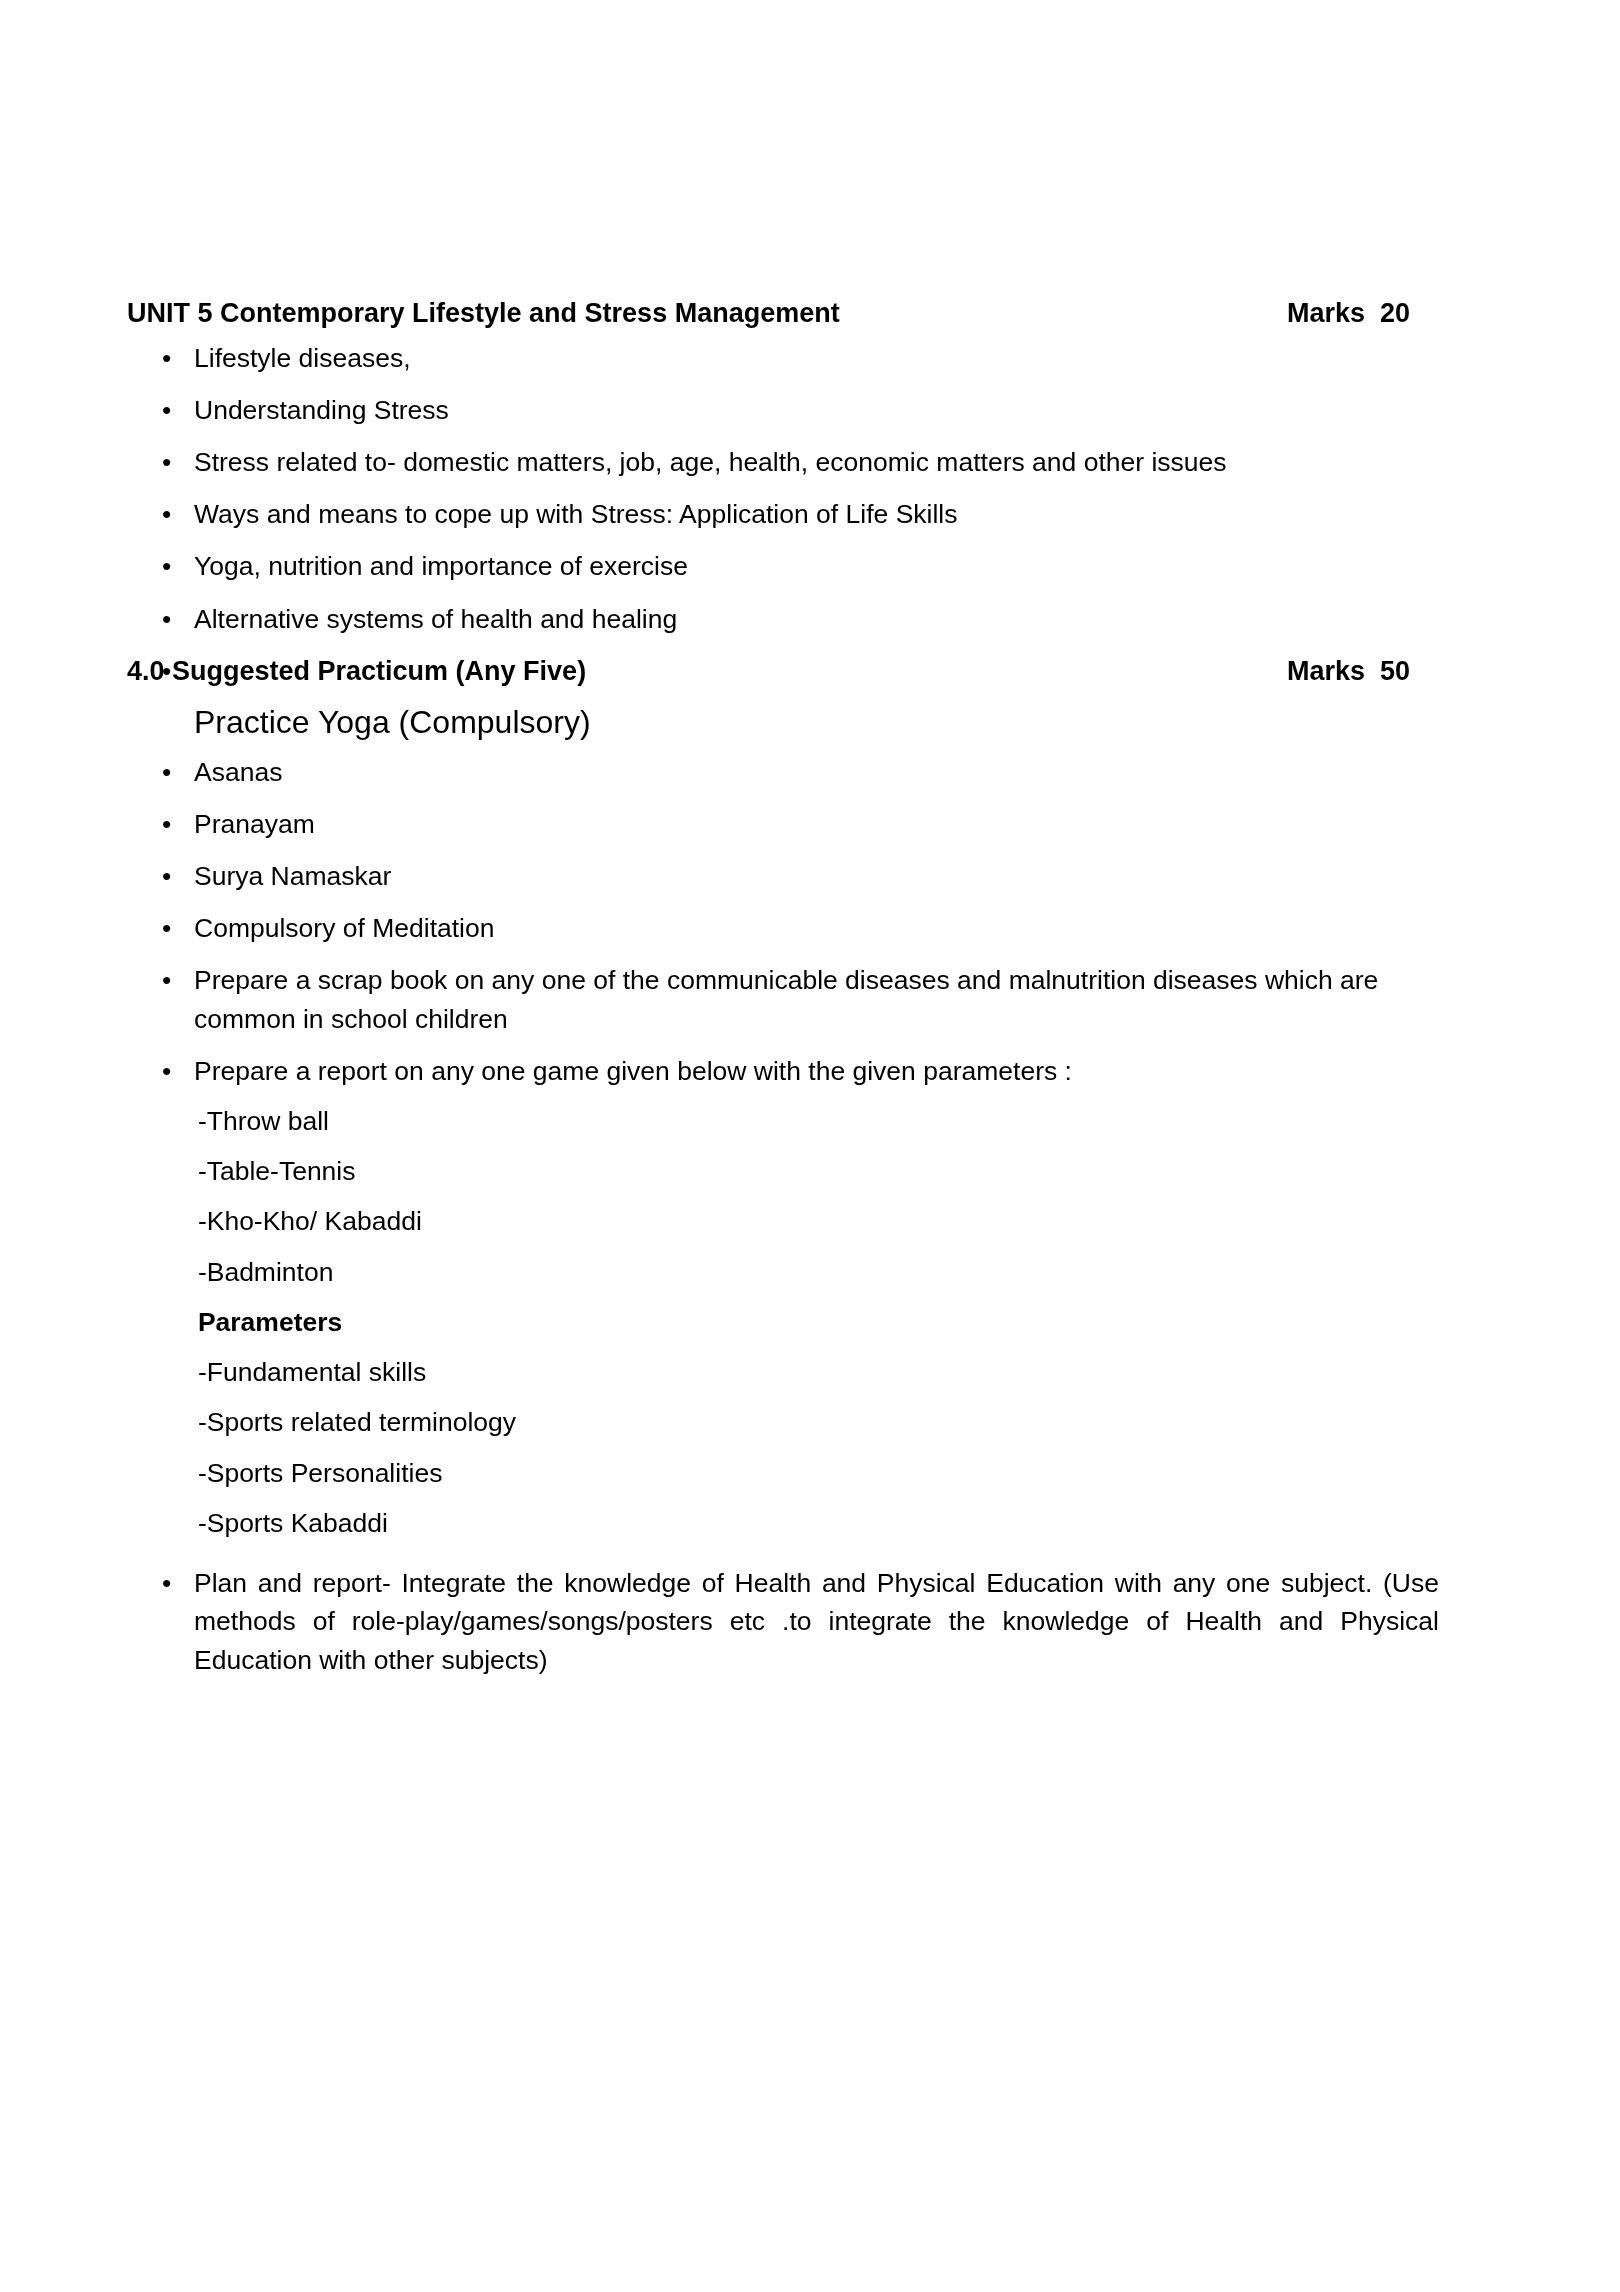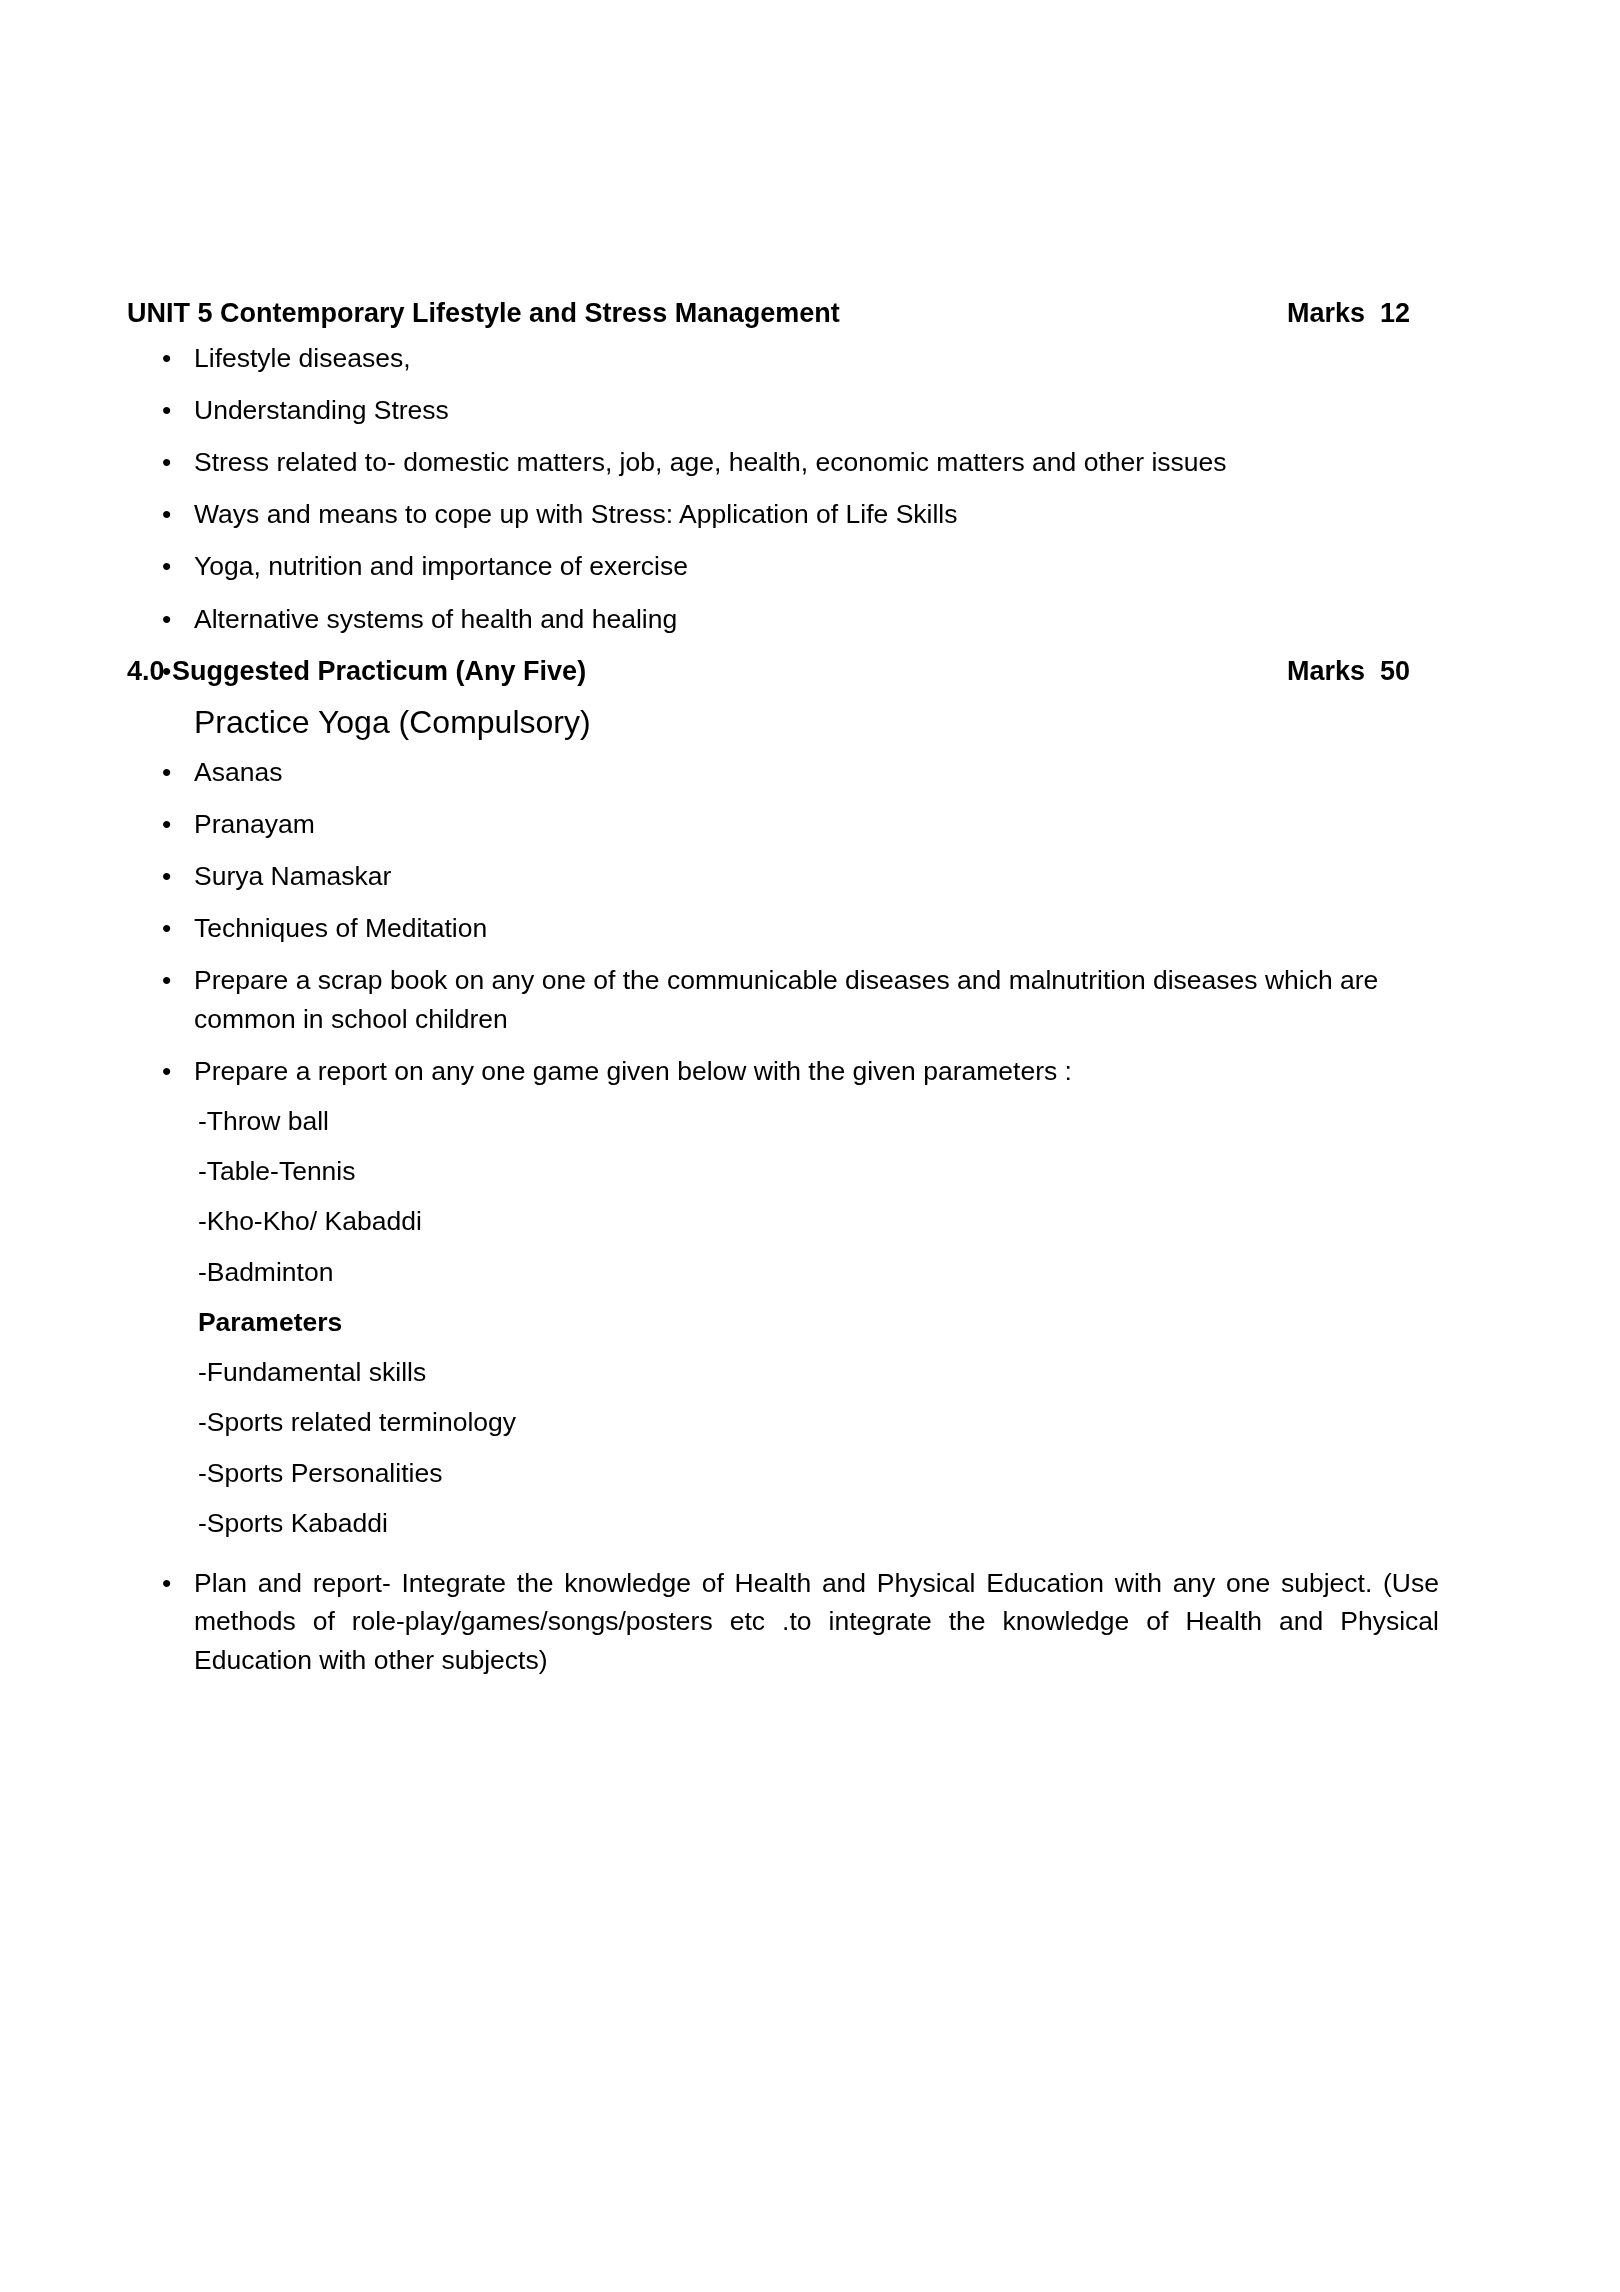--- a/index.html
+++ b/index.html
@@ -98,21 +98,21 @@
 </style>
 </head>
 <body>
 
 <div class="page">
   <div class="doc-body">
 
     <div class="heading-row">
       <span class="h-title">UNIT 5  Contemporary Lifestyle and Stress Management</span>
       <span class="h-spacer"></span>
-      <span class="h-marks">Marks  12</span>
+      <span class="h-marks">Marks  20</span>
     </div>
 
     <ul class="bullets">
       <li>
         <span class="bullet-dot">•</span>
         <span>Lifestyle  diseases,</span>
       </li>
       <li>
         <span class="bullet-dot">•</span>
         <span>Understanding Stress</span>
@@ -154,21 +154,21 @@
       <li>
         <span class="bullet-dot">•</span>
         <span>Pranayam</span>
       </li>
       <li>
         <span class="bullet-dot">•</span>
         <span>Surya Namaskar</span>
       </li>
       <li>
         <span class="bullet-dot">•</span>
-        <span>Techniques of Meditation</span>
+        <span>Compulsory of Meditation</span>
       </li>
       <li>
         <span class="bullet-dot">•</span>
         <span>Prepare a scrap book on any one of the communicable diseases and malnutrition diseases which are common in school children</span>
       </li>
       <li>
         <span class="bullet-dot">•</span>
         <span>Prepare a report on any one game given below with the given parameters :</span>
         <ul class="sub-list group-inner">
           <li>-Throw ball</li>

